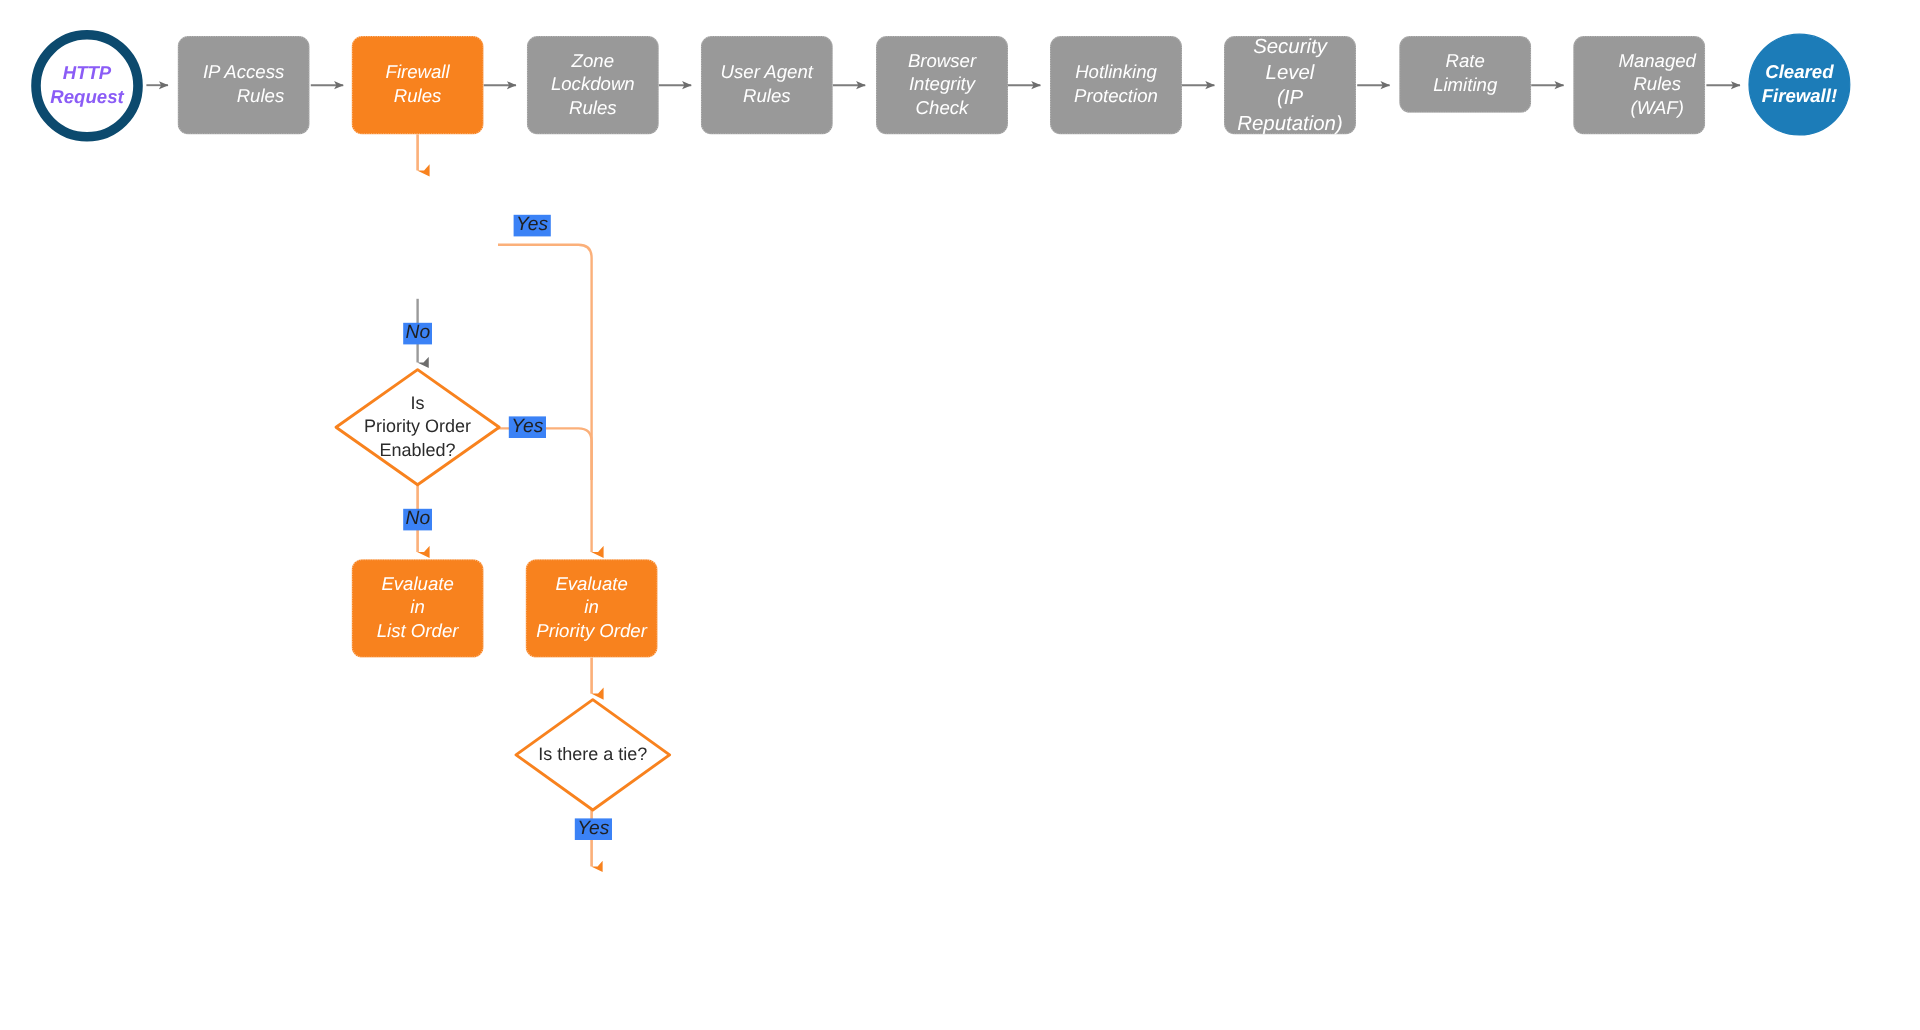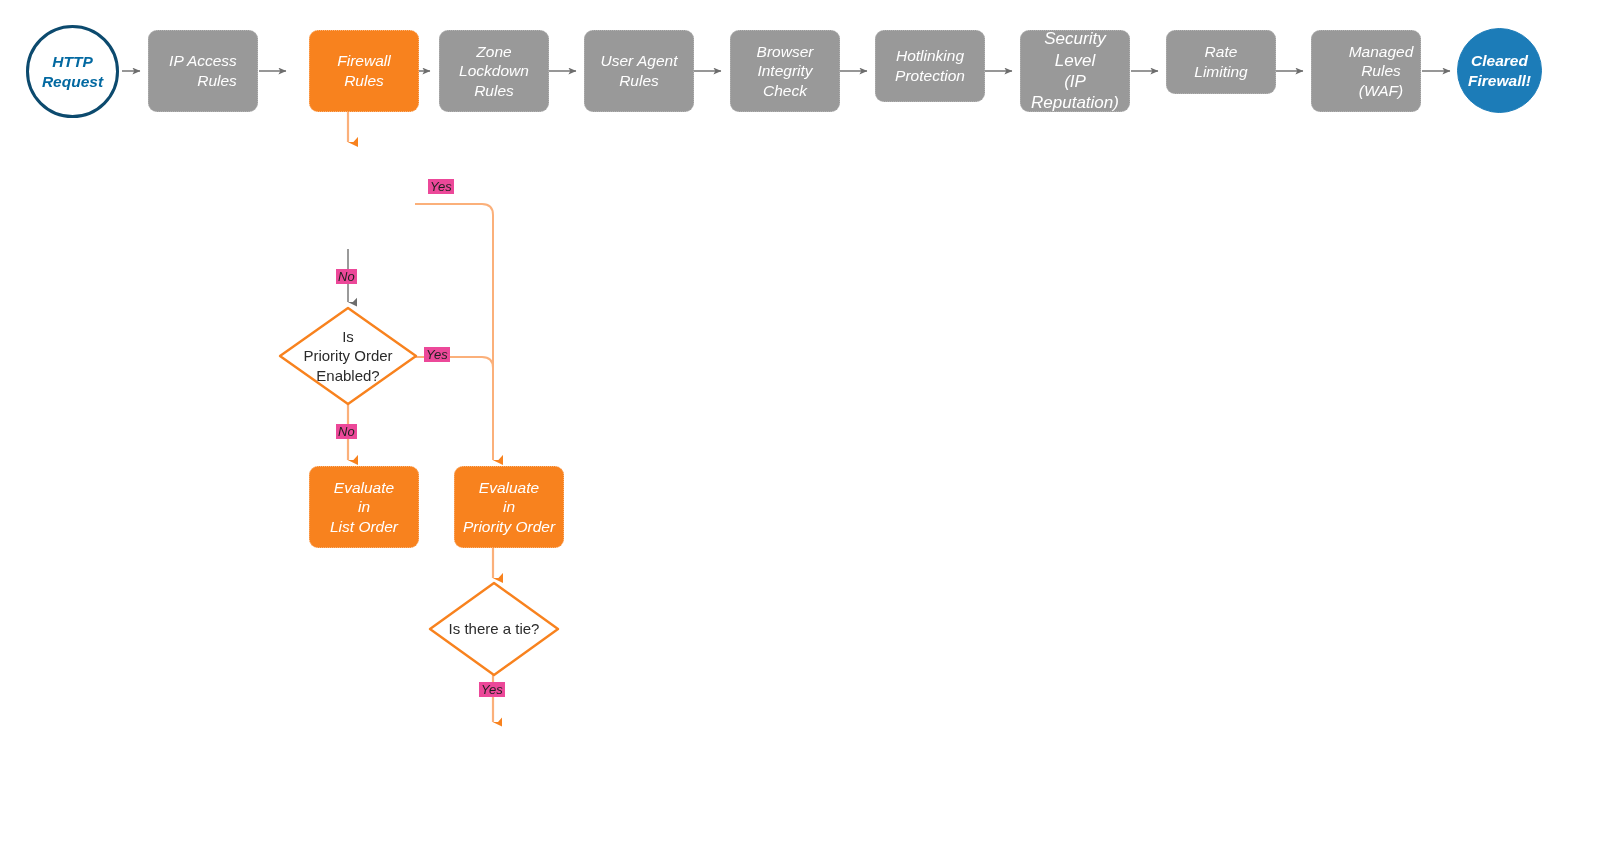--- a/index.html
+++ b/index.html
@@ -47,34 +47,33 @@
     color: #ffffff;
     padding: 4px 6px;
   }
   .proc.gray {
     background: #999999;
     border: 1px dotted #b4b4b4;
   }
   .proc.orange {
     background: #f8821e;
     border: 1px dotted #fbb47a;
-    margin-left: 16px;
   }
 
   .terminal {
     border-radius: 50%;
     font-size: 15.5px;
     font-style: italic;
     font-weight: bold;
     line-height: 1.25;
   }
   .terminal.start {
     background: #ffffff;
-    border: 3px solid #0c4a6e;
-    color: #0369a1;
+    border: 8px solid #0c4a6e;
+    color: #8b5cf6;
   }
   .terminal.end {
     background: #1c7cb8;
     border: 1px solid #1c7cb8;
     color: #ffffff;
   }
 
   
   .decision {
     position: absolute;
@@ -97,24 +96,24 @@
     text-align: center;
     font-size: 15px;
     line-height: 1.3;
     color: #2b2b2b;
     white-space: pre-line;
   }
 
   
   .elabel {
     position: absolute;
-    font-size: 13px;
+    font-size: 16px;
     font-style: italic;
     color: #1f1f1f;
-    background: #ec4899;
+    background: #3b82f6;
     padding: 0 2px;
     white-space: nowrap;
   }
 </style>
 </head>
 <body>
 
 <div id="canvas">
 
   <svg class="edges" viewBox="0 0 1600 858" xmlns="http://www.w3.org/2000/svg">
@@ -200,21 +199,21 @@
     <span style="white-space:pre-line;">User Agent
 Rules</span>
   </div>
 
   <div class="node proc gray" style="left:730px; top:30px; width:110px; height:82px;">
     <span style="white-space:pre-line;">Browser
 Integrity
 Check</span>
   </div>
 
-  <div class="node proc gray" style="left:875px; top:30px; width:110px; height:72px;">
+  <div class="node proc gray" style="left:875px; top:30px; width:110px; height:82px;">
     <span style="white-space:pre-line;">Hotlinking
 Protection</span>
   </div>
 
   <div class="node proc gray" style="left:1020px; top:30px; width:110px; height:82px; font-size:17px;">
     <span style="white-space:pre-line;">Security
 Level
 (IP Reputation)</span>
   </div>
 

